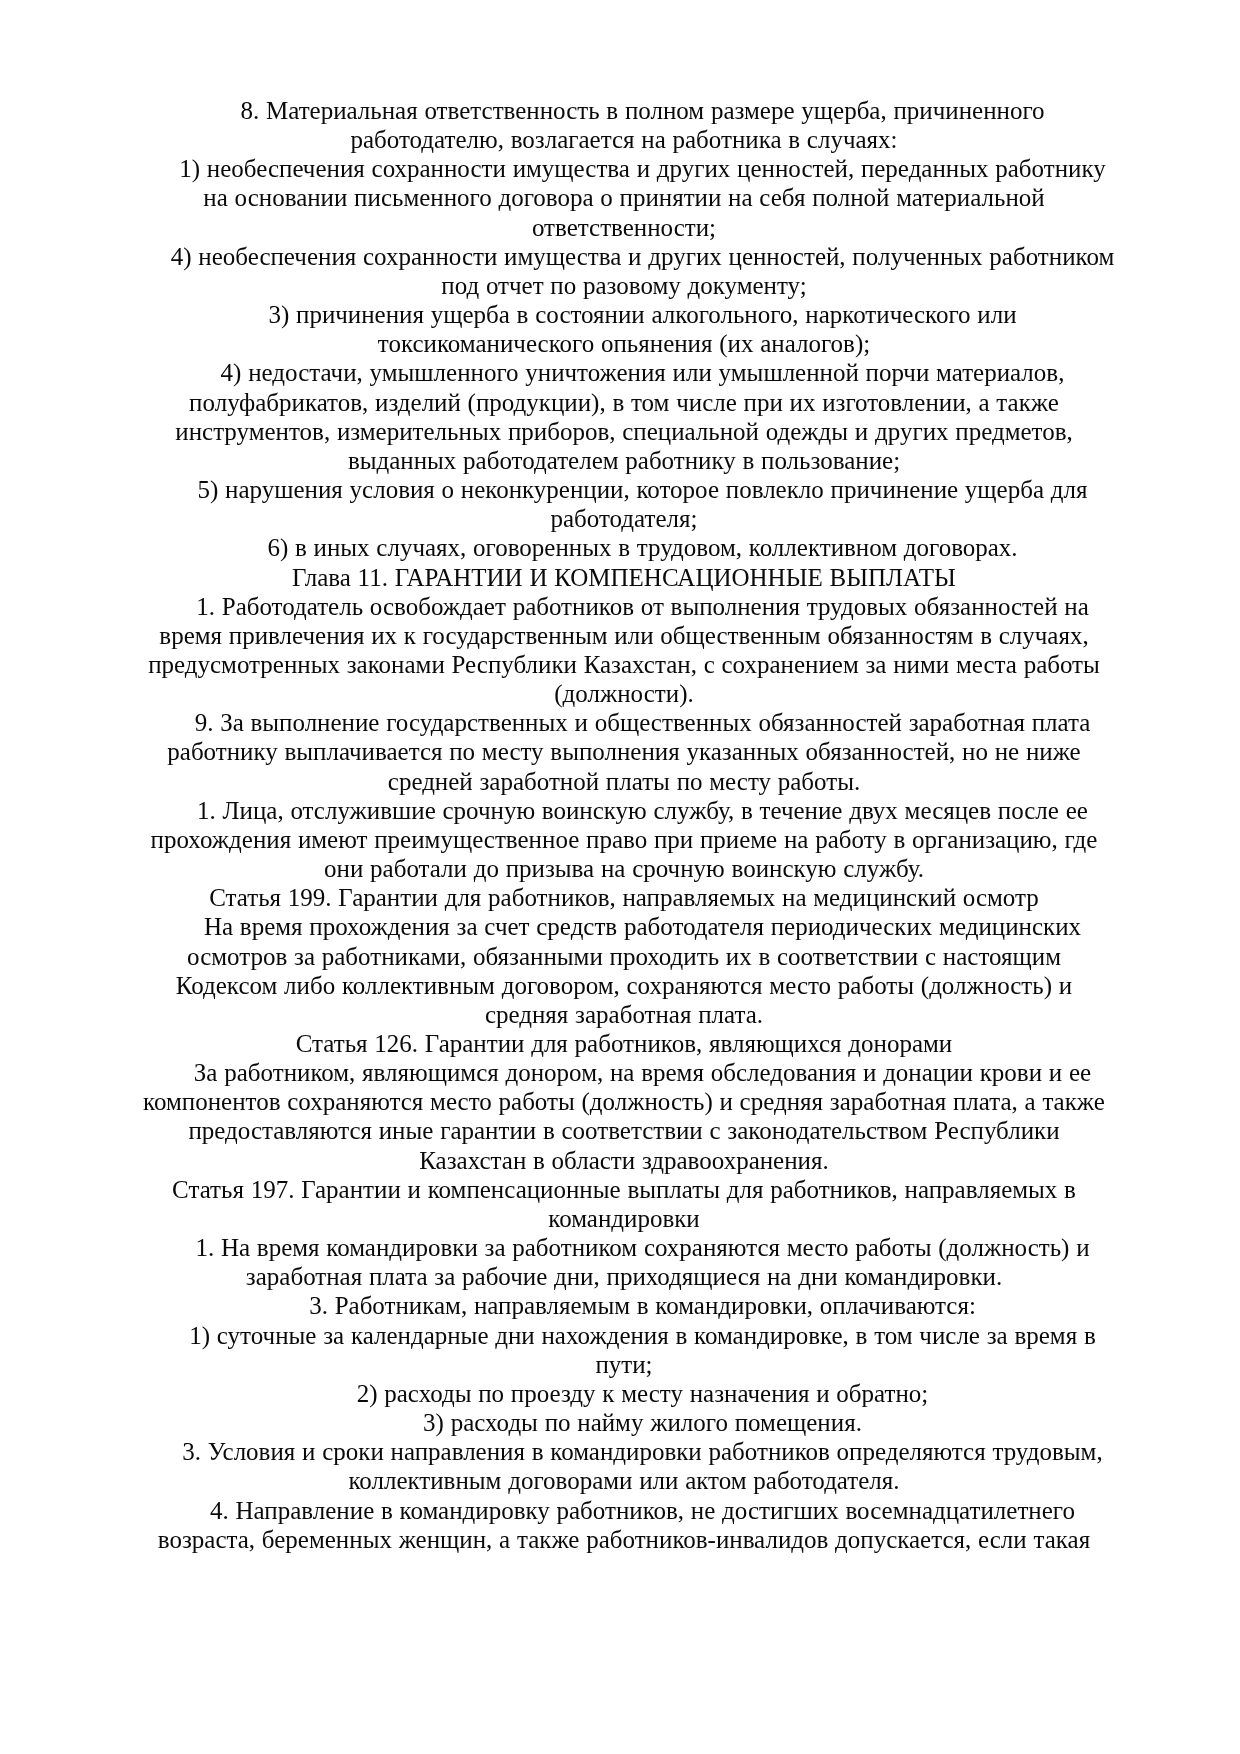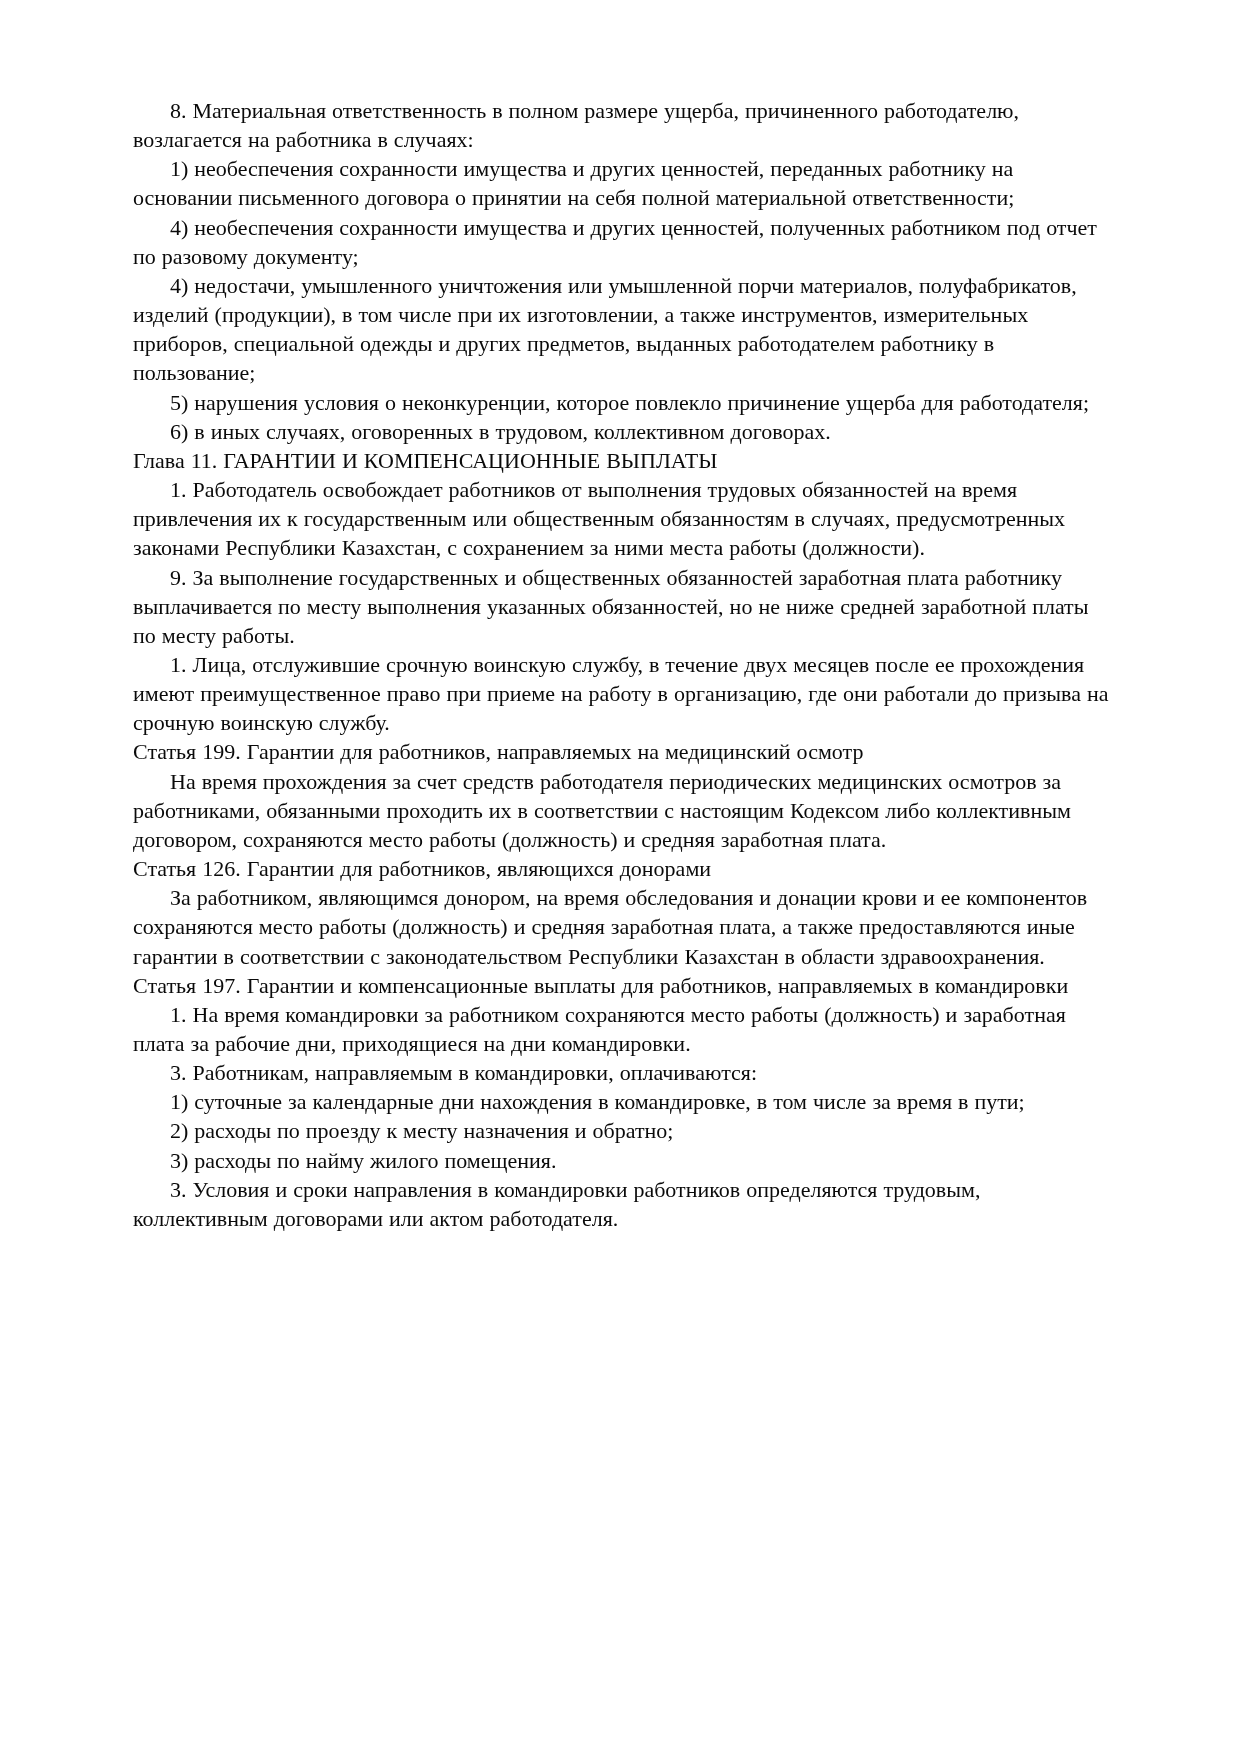--- a/index.html
+++ b/index.html
@@ -13,54 +13,56 @@
     height: 1754px;
     background: #ffffff;
     overflow: hidden;
   }
   .content {
     position: absolute;
     left: 133px;
     top: 96px;
     width: 982px;
     font-family: "Liberation Serif", "DejaVu Serif", serif;
-    font-size: 22px;
+    font-size: 25px;
     line-height: 29.15px;
     color: #0a0a0a;
-    text-align: left;
+    text-align: center;
   }
   .content p {
     margin: 0;
     padding: 0;
     word-spacing: 0.5px;
   }
   .content p.indent {
     text-indent: 37px;
   }
 </style>
 </head>
 <body>
 
 <div class="page">
   <div class="content" id="doc-content">
       <p class="indent">8. Материальная ответственность в полном размере ущерба, причиненного работодателю, возлагается на работника в случаях:</p>
       <p class="indent">1) необеспечения сохранности имущества и других ценностей, переданных работнику на основании письменного договора о принятии на себя полной материальной ответственности;</p>
       <p class="indent">4) необеспечения сохранности имущества и других ценностей, полученных работником под отчет по разовому документу;</p>
+      <p class="indent">3) причинения ущерба в состоянии алкогольного, наркотического или токсикоманического опьянения (их аналогов);</p>
       <p class="indent">4) недостачи, умышленного уничтожения или умышленной порчи материалов, полуфабрикатов, изделий (продукции), в том числе при их изготовлении, а также инструментов, измерительных приборов, специальной одежды и других предметов, выданных работодателем работнику в пользование;</p>
       <p class="indent">5) нарушения условия о неконкуренции, которое повлекло причинение ущерба для работодателя;</p>
       <p class="indent">6) в иных случаях, оговоренных в трудовом, коллективном договорах.</p>
       <p class="">Глава 11. ГАРАНТИИ И КОМПЕНСАЦИОННЫЕ ВЫПЛАТЫ</p>
       <p class="indent">1. Работодатель освобождает работников от выполнения трудовых обязанностей на время привлечения их к государственным или общественным обязанностям в случаях, предусмотренных законами Республики Казахстан, с сохранением за ними места работы (должности).</p>
       <p class="indent">9. За выполнение государственных и общественных обязанностей заработная плата работнику выплачивается по месту выполнения указанных обязанностей, но не ниже средней заработной платы по месту работы.</p>
       <p class="indent">1. Лица, отслужившие срочную воинскую службу, в течение двух месяцев после ее прохождения имеют преимущественное право при приеме на работу в организацию, где они работали до призыва на срочную воинскую службу.</p>
       <p class="">Статья 199. Гарантии для работников, направляемых на медицинский осмотр</p>
       <p class="indent">На время прохождения за счет средств работодателя периодических медицинских осмотров за работниками, обязанными проходить их в соответствии с настоящим Кодексом либо коллективным договором, сохраняются место работы (должность) и средняя заработная плата.</p>
       <p class="">Статья 126. Гарантии для работников, являющихся донорами</p>
       <p class="indent">За работником, являющимся донором, на время обследования и донации крови и ее компонентов сохраняются место работы (должность) и средняя заработная плата, а также предоставляются иные гарантии в соответствии с законодательством Республики Казахстан в области здравоохранения.</p>
       <p class="">Статья 197. Гарантии и компенсационные выплаты для работников, направляемых в командировки</p>
       <p class="indent">1. На время командировки за работником сохраняются место работы (должность) и заработная плата за рабочие дни, приходящиеся на дни командировки.</p>
       <p class="indent">3. Работникам, направляемым в командировки, оплачиваются:</p>
       <p class="indent">1) суточные за календарные дни нахождения в командировке, в том числе за время в пути;</p>
       <p class="indent">2) расходы по проезду к месту назначения и обратно;</p>
       <p class="indent">3) расходы по найму жилого помещения.</p>
       <p class="indent">3. Условия и сроки направления в командировки работников определяются трудовым, коллективным договорами или актом работодателя.</p>
+      <p class="indent">4. Направление в командировку работников, не достигших восемнадцатилетнего возраста, беременных женщин, а также работников-инвалидов допускается, если такая</p>
     </div>
 </div>
 
 </body></html>

